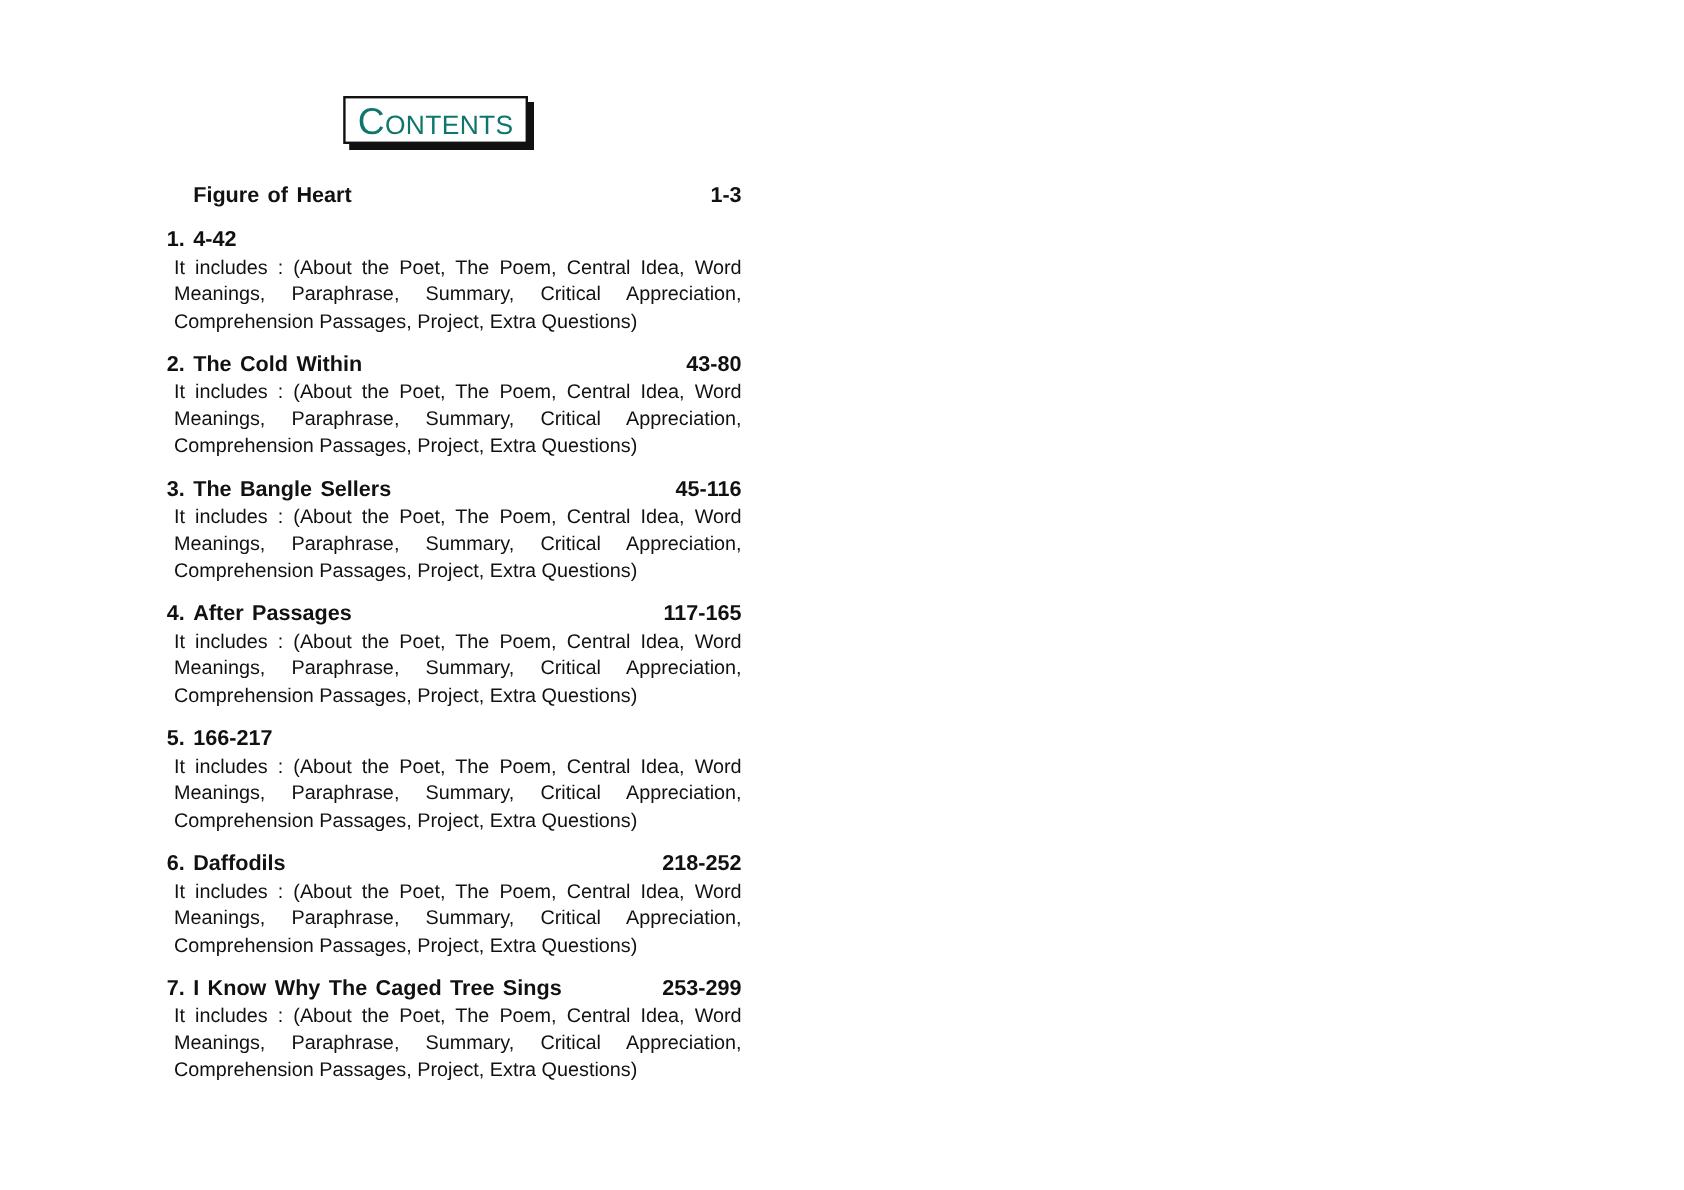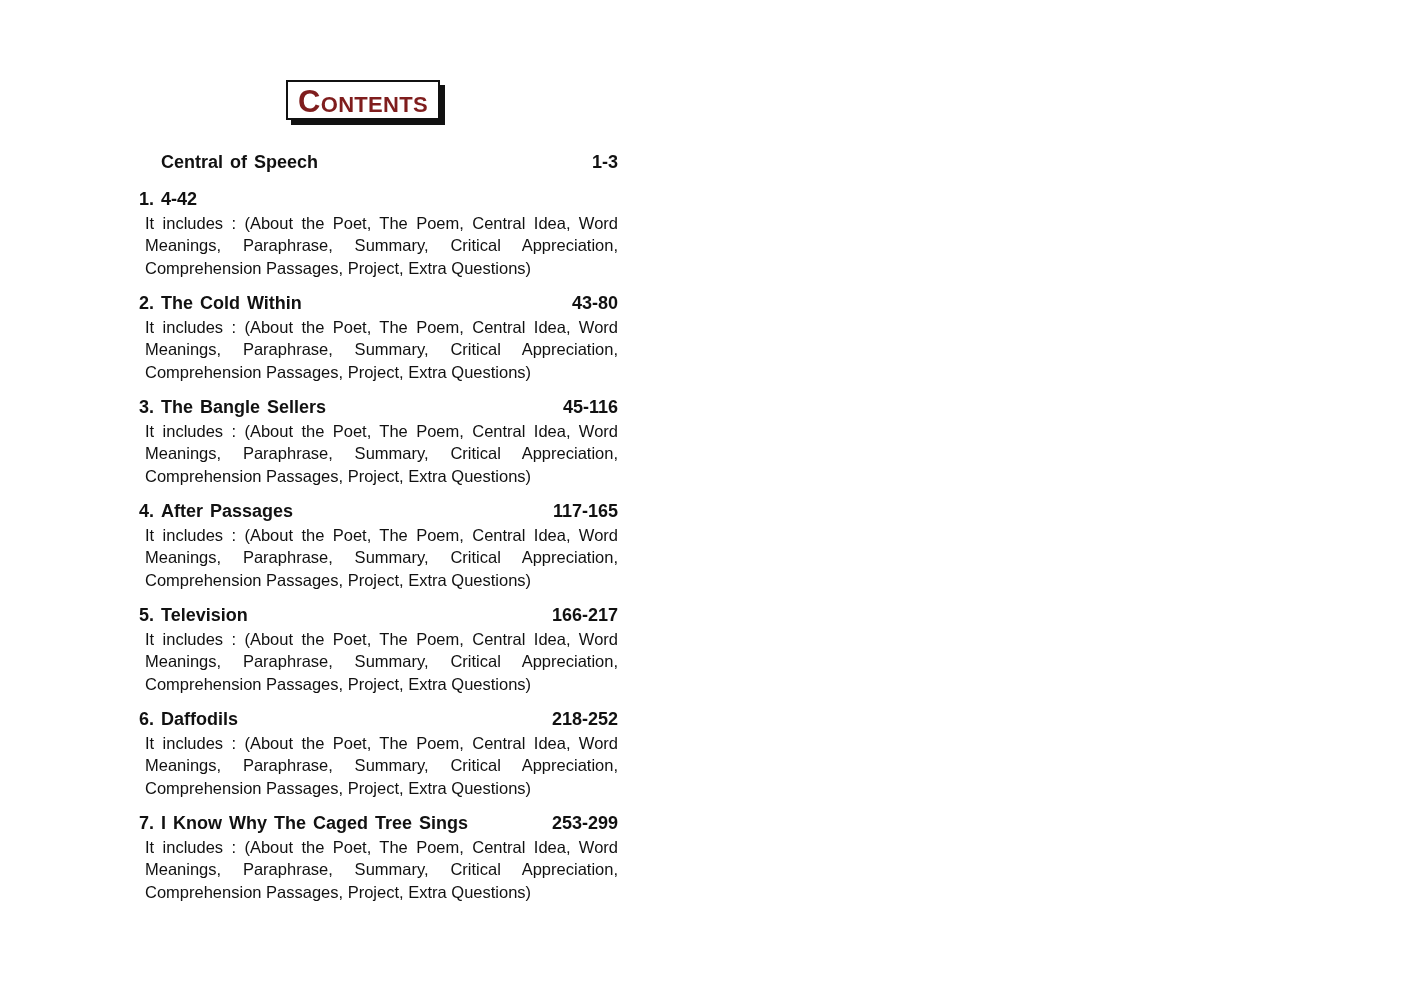--- a/index.html
+++ b/index.html
@@ -24,26 +24,26 @@
       border: 2px solid #111;
       background: #fff;
       box-shadow: 5px 5px 0 0 #111;
       display: flex;
       align-items: center;
       justify-content: center;
       box-sizing: content-box;
     }
     .title-text {
       font-family: "Liberation Sans", sans-serif;
-      font-weight: bold;
+      font-weight: normal;
       font-size: 22px;
       letter-spacing: 0.3px;
       line-height: 1;
       font-variant: small-caps;
-      color: #7f1d1d;
+      color: #0f766e;
       padding-top: 2px;
     }
     .title-text .cap {
       font-size: 31px;
     }
     .toc {
       position: absolute;
       left: 139px;
       top: 150px;
       width: 479px;
@@ -91,21 +91,21 @@
 
 <div class="title-box">
   <span class="title-text"><span class="cap">C</span><span>ONTENTS</span></span>
 </div>
 
 <div class="toc">
 
   <div class="entry fos">
     <div class="entry-head">
       <span class="entry-num"></span>
-      <span class="entry-title">Central of Speech</span>
+      <span class="entry-title">Figure of Heart</span>
       <span class="entry-pages">1-3</span>
     </div>
   </div>
 
   <div class="entry chapter">
     <div class="entry-head">
       <span class="entry-num">1.</span>
       <span class="entry-pages">4-42</span>
     </div>
     <div class="entry-desc">It includes : (About the Poet, The Poem, Central Idea, Word Meanings, Paraphrase, Summary, Critical Appreciation, Comprehension Passages, Project, Extra Questions)</div>
@@ -134,21 +134,20 @@
       <span class="entry-num">4.</span>
       <span class="entry-title">After Passages</span>
       <span class="entry-pages">117-165</span>
     </div>
     <div class="entry-desc">It includes : (About the Poet, The Poem, Central Idea, Word Meanings, Paraphrase, Summary, Critical Appreciation, Comprehension Passages, Project, Extra Questions)</div>
   </div>
 
   <div class="entry chapter">
     <div class="entry-head">
       <span class="entry-num">5.</span>
-      <span class="entry-title">Television</span>
       <span class="entry-pages">166-217</span>
     </div>
     <div class="entry-desc">It includes : (About the Poet, The Poem, Central Idea, Word Meanings, Paraphrase, Summary, Critical Appreciation, Comprehension Passages, Project, Extra Questions)</div>
   </div>
 
   <div class="entry chapter">
     <div class="entry-head">
       <span class="entry-num">6.</span>
       <span class="entry-title">Daffodils</span>
       <span class="entry-pages">218-252</span>

